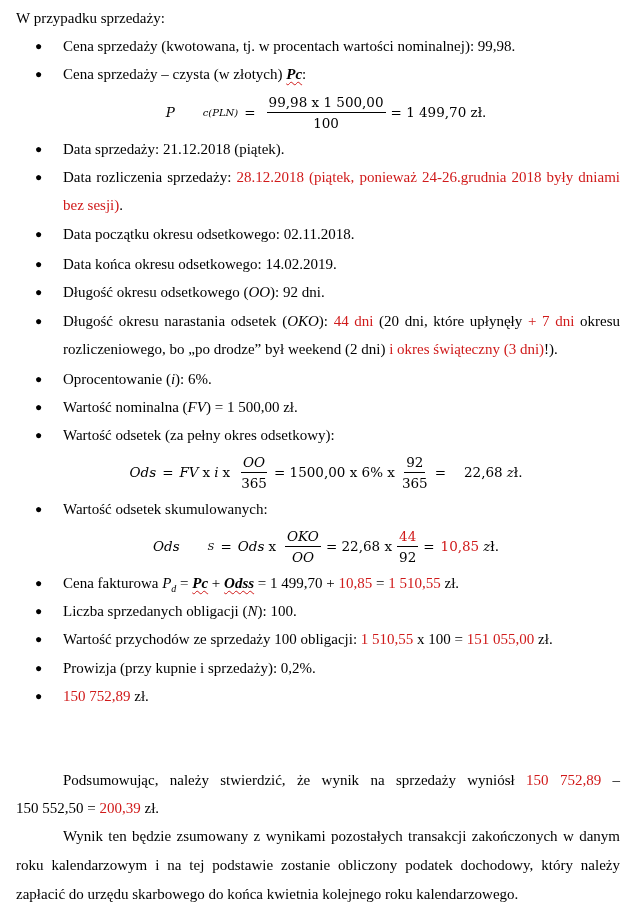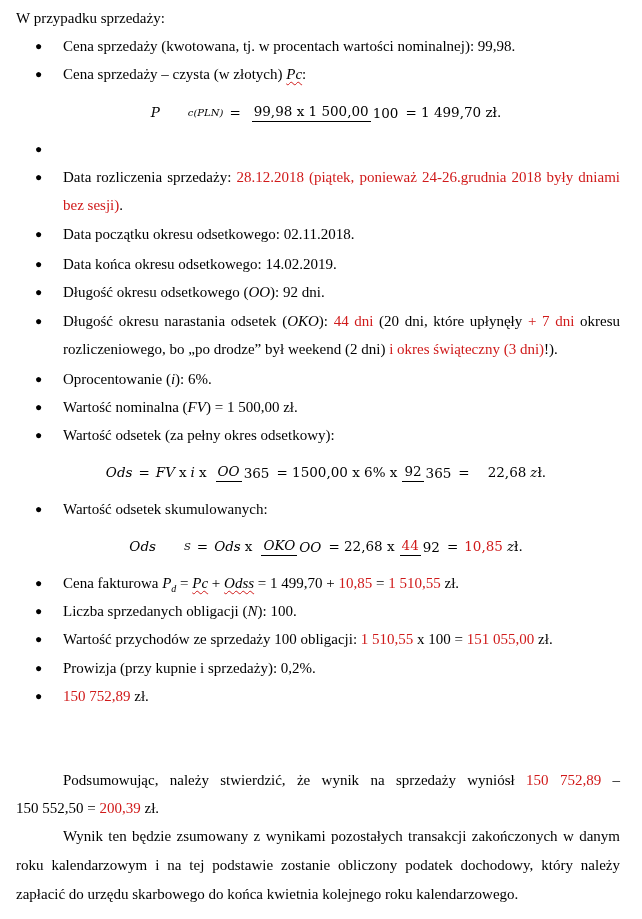--- a/index.html
+++ b/index.html
@@ -8,25 +8,25 @@
     font-family: "Liberation Serif", "DejaVu Serif", serif;
     font-size: 15px; color: #000;
   }
   .page { position: relative; width: 642px; height: 919px; }
   .red { color: #d01a1a; }
   .it { font-style: italic; }
   .p { position: absolute; left: 16px; right: 22px; line-height: 28px; }
   .lead { top: 4px; }
   .li { position: absolute; left: 63px; right: 22px; line-height: 28px; text-align: justify; }
   .bullet { position: absolute; left: -28px; top: 0; font-size: 12px; }
-  .sq { text-decoration: underline wavy #d01a1a; text-decoration-thickness: 1px; text-underline-offset: 2px; }
+  .sq { text-decoration: underline wavy #d01a1a; text-decoration-thickness: 1px; text-underline-offset: 2px; font-weight: bold; }
   .formula { position: absolute; left: 0; right: 0; display: flex; justify-content: center; align-items: center;
     font-family: "DejaVu Serif", serif; font-size: 13.5px; }
   .mi { font-style: italic; }
-  .frac { display: inline-flex; flex-direction: row; align-items: center; margin: 0 5px; vertical-align: middle; }
+  .frac { display: inline-flex; flex-direction: column; align-items: center; margin: 0 5px; vertical-align: middle; }
   .frac .num { padding: 0 2px 1px; border-bottom: 1px solid #000; line-height: 18px; }
   .frac .den { padding: 1px 2px 0; line-height: 18px; }
   .sub { font-size: 10px; font-style: italic; vertical-align: -4px; padding-left: 28px; }
   .sp { margin: 0 6px; }
   .just { text-align: justify; text-align-last: justify; }
   .indent { text-indent: 47px; }
 </style>
 </head>
 <body>
 
@@ -50,20 +50,21 @@
     <span class="sp">=</span>
     <span class="frac">
       <span class="num">99,98 x 1 500,00</span>
       <span class="den">100</span>
     </span>
     <span>= 1 499,70 zł.</span>
   </div>
 
   <div class="li" style="top:135px">
     <span class="bullet">●</span>
+    <span>Data sprzedaży: 21.12.2018 (piątek).</span>
   </div>
 
   <div class="li" style="top:163px">
     <span class="bullet">●</span>
     <span>Data rozliczenia sprzedaży: </span><span class="red">28.12.2018 (piątek, ponieważ 24-26.grudnia 2018 były dniami bez sesji)</span><span>.</span>
   </div>
 
   <div class="li" style="top:220px">
     <span class="bullet">●</span>
     <span>Data początku okresu odsetkowego: 02.11.2018.</span>

